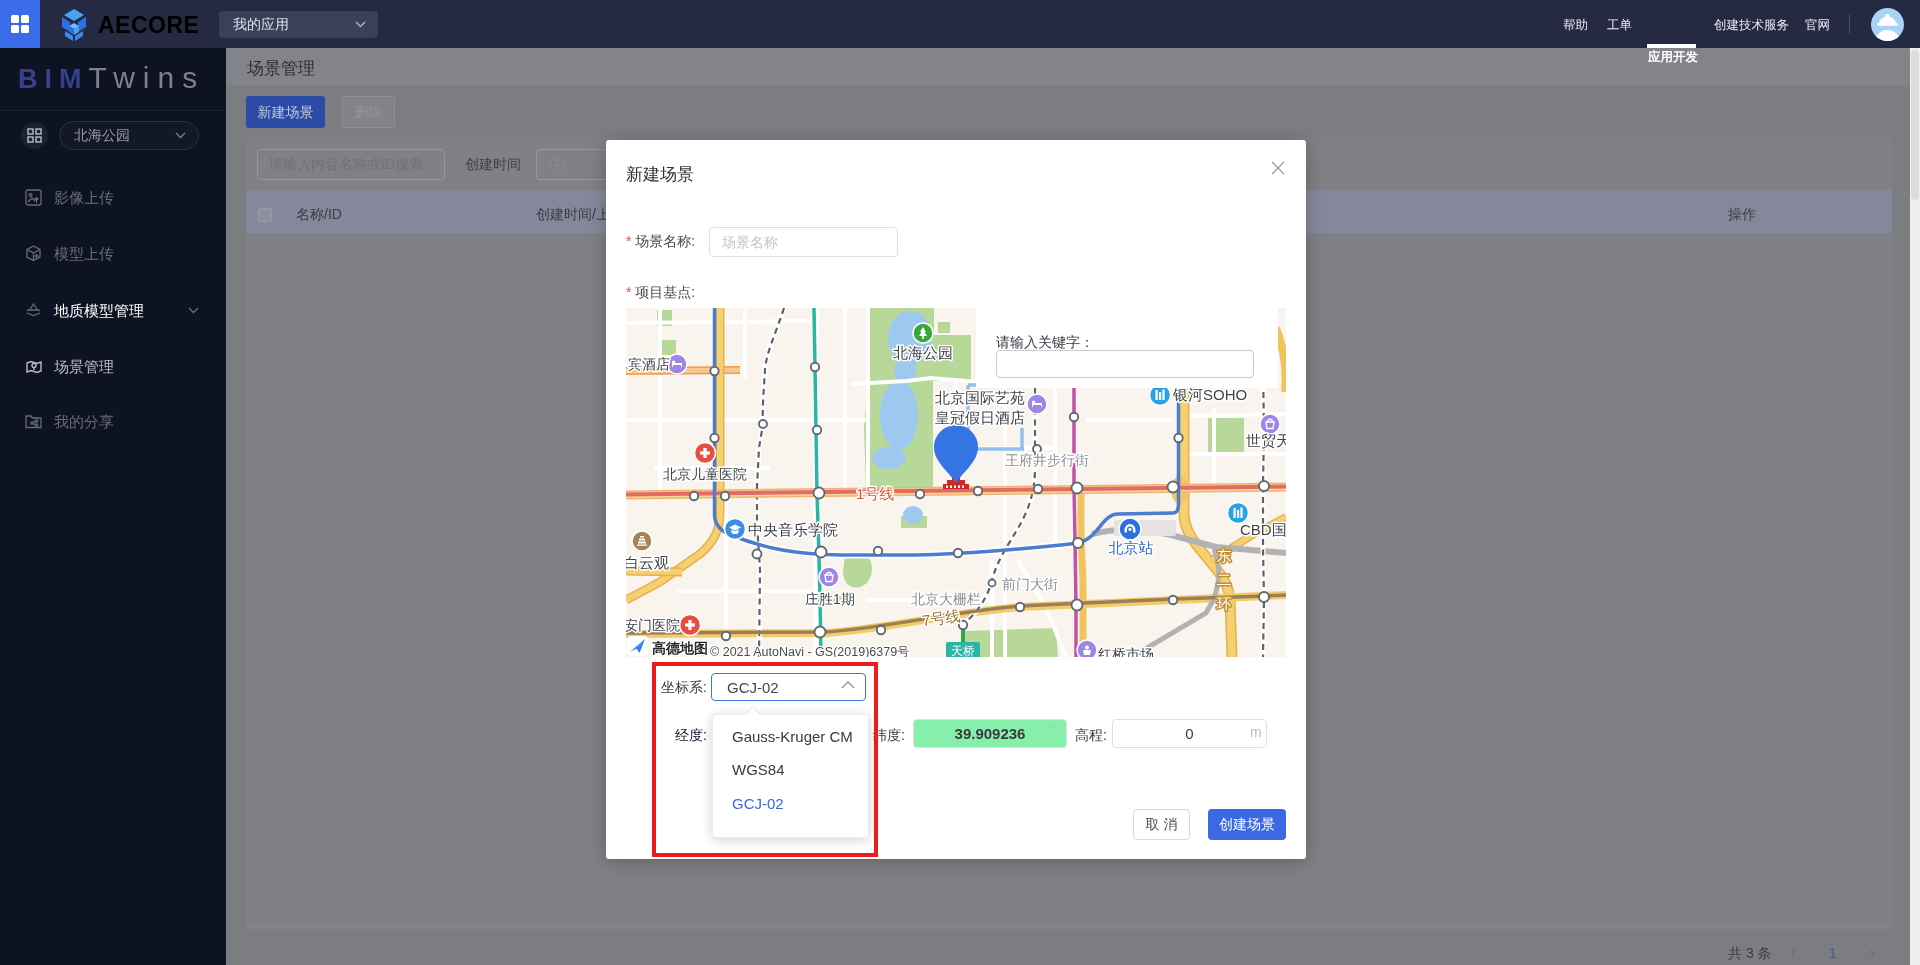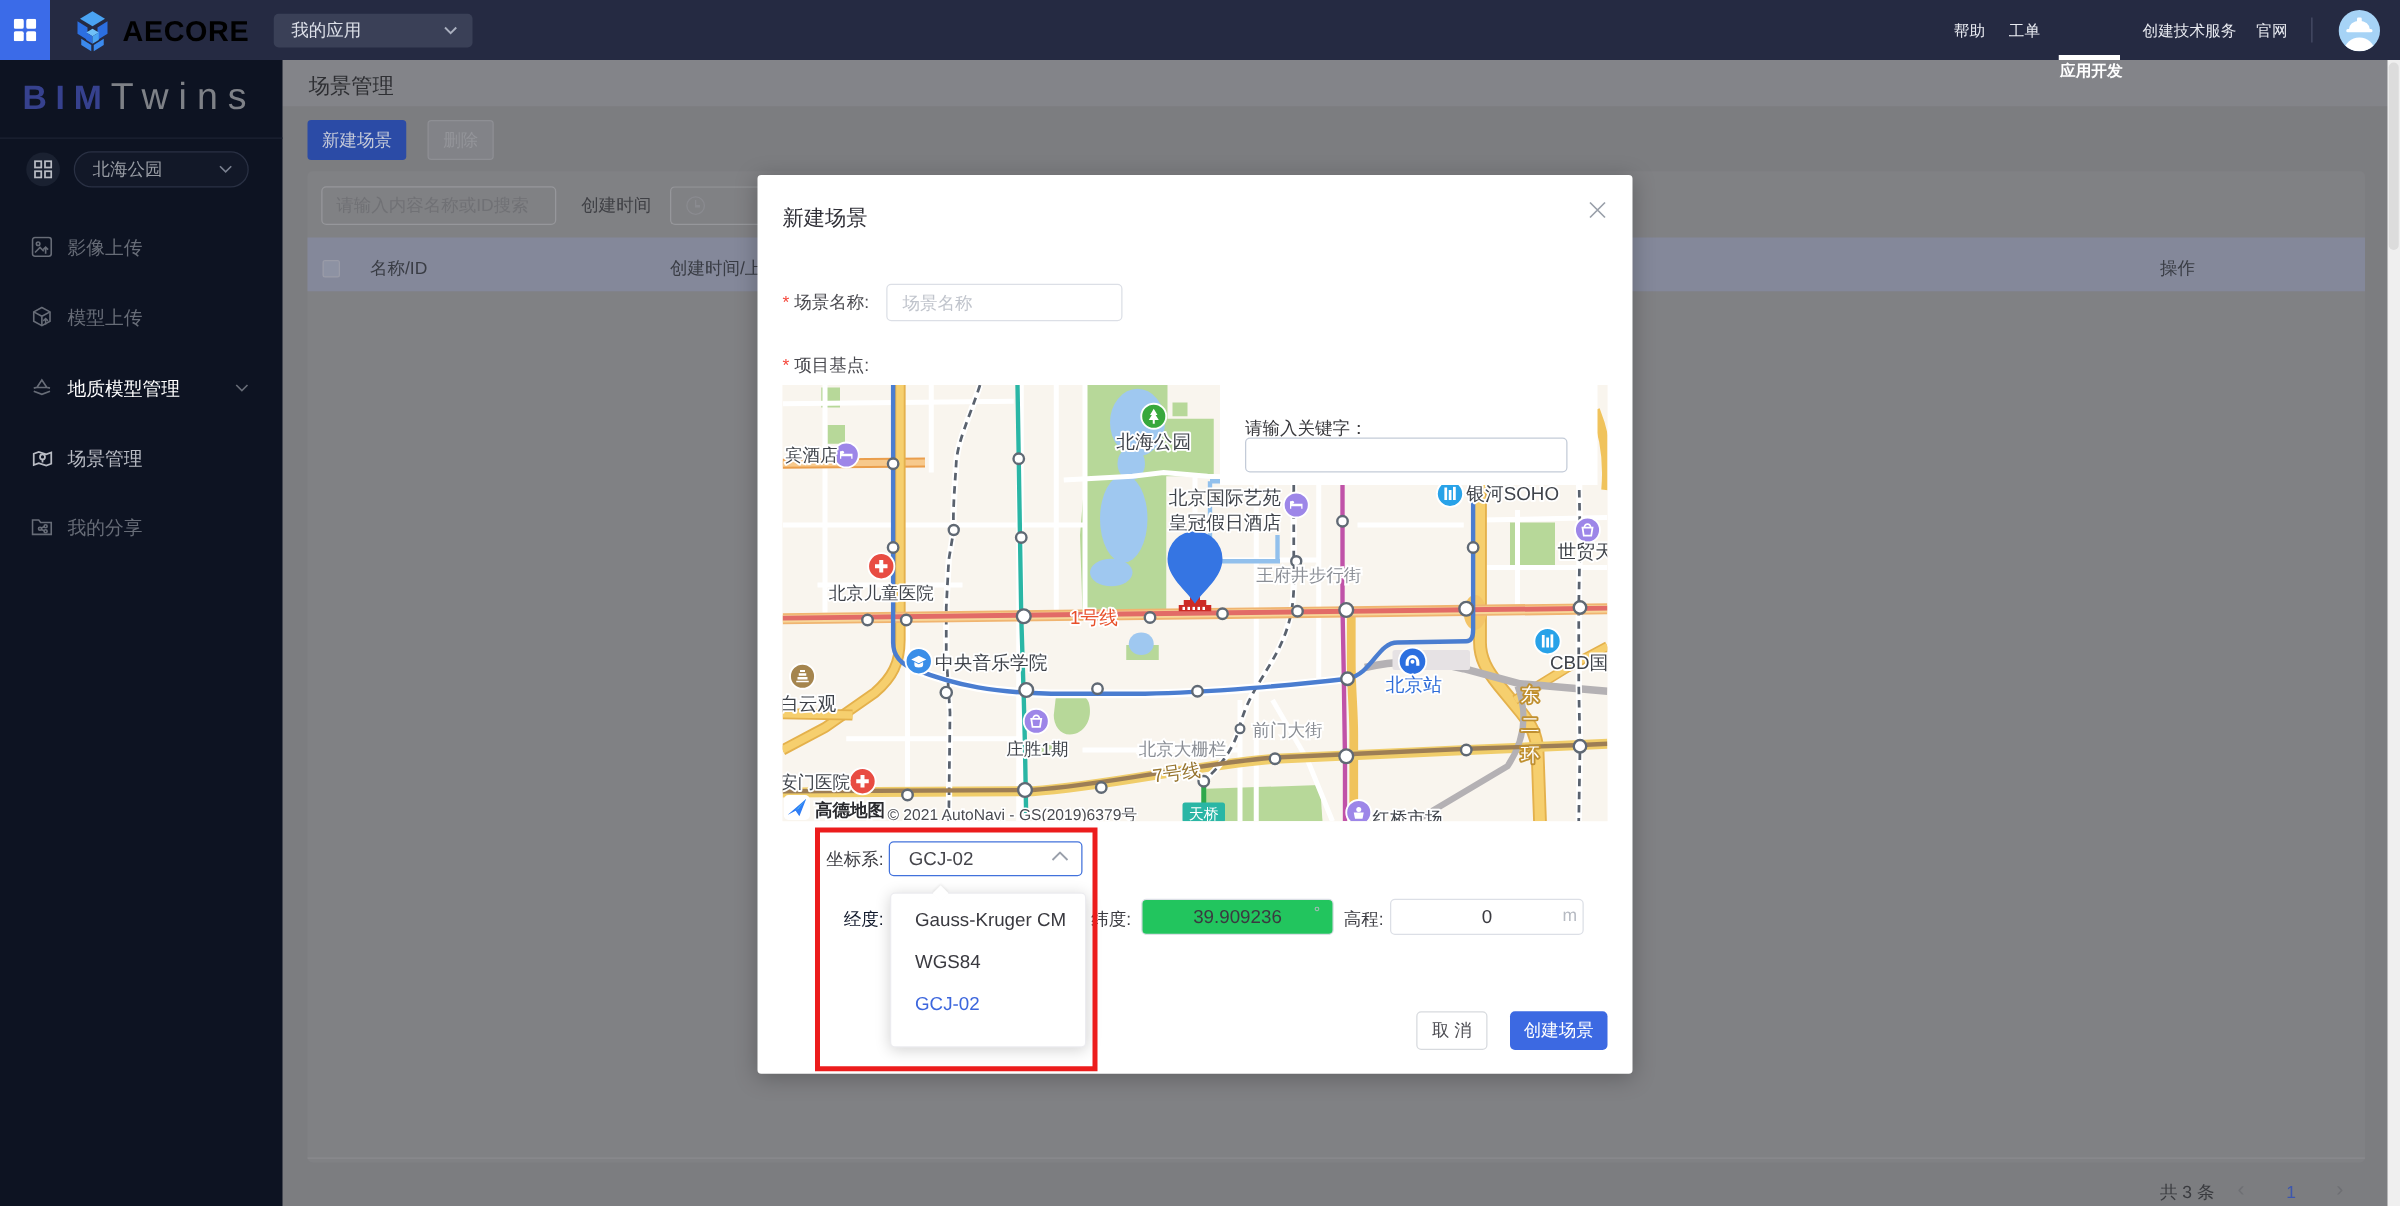--- a/index.html
+++ b/index.html
@@ -447,21 +447,21 @@
   <div class="abs" style="left:996px;top:350px;width:258px;height:28px;border:1px solid #c3cbd8;border-radius:4px;box-sizing:border-box;background:#fff;"></div>
 
   <div class="abs" style="left:661px;top:679px;width:50px;height:18px;font-size:14px;color:#3c3c42;">坐标系:</div>
   <div class="abs" style="left:711px;top:673px;width:155px;height:28px;border:1.5px solid #4272dc;border-radius:4px;box-sizing:border-box;background:#fff;"></div>
   <div class="abs" style="left:727px;top:679px;width:90px;height:18px;font-size:15px;color:#45454b;">GCJ-02</div>
   <svg class="abs" style="left:841px;top:681px;" width="14" height="8" viewBox="0 0 14 8">
       <path d="M1 7 L7 1 L13 7" stroke="#9aa0ab" stroke-width="1.5" fill="none"></path>
     </svg>
   <div class="abs" style="left:675px;top:727px;width:40px;height:18px;font-size:14px;color:#0f172a;">经度:</div>
   <div class="abs" style="left:873px;top:727px;width:40px;height:18px;font-size:14px;color:#3c3c42;">纬度:</div>
-  <div class="abs" style="left:913px;top:719px;width:154px;height:29px;border:1px solid #dcdfe6;border-radius:4px;box-sizing:border-box;background:#22c55e;text-align:center;line-height:27px;font-size:15px;color:#3a3a40;">39.909236</div>
+  <div class="abs" style="left:913px;top:719px;width:154px;height:29px;border:1px solid #dcdfe6;border-radius:4px;box-sizing:border-box;background:#86efac;text-align:center;line-height:27px;font-size:15px;color:#3a3a40;font-weight:bold;">39.909236</div>
   <div class="abs" style="left:1051px;top:722px;width:10px;height:12px;font-size:13px;color:#b6bac2;">°</div>
   <div class="abs" style="left:1075px;top:727px;width:40px;height:18px;font-size:14px;color:#3c3c42;">高程:</div>
   <div class="abs" style="left:1112px;top:719px;width:155px;height:29px;border:1px solid #dcdfe6;border-radius:4px;box-sizing:border-box;background:#fff;text-align:center;line-height:27px;font-size:15px;color:#3a3a40;">0</div>
   <div class="abs" style="left:1250px;top:724px;width:14px;height:16px;font-size:14px;color:#b6bac2;">m</div>
 
   <div class="abs" style="left:712px;top:714px;width:157px;height:124px;background:#fff;border-radius:4px;box-shadow:0 2px 12px rgba(0,0,0,0.18);border:1px solid #ececf0;box-sizing:border-box;"></div>
   <div class="abs" style="left:748px;top:710px;width:9px;height:9px;background:#fff;transform:rotate(45deg);box-shadow:-1px -1px 2px rgba(0,0,0,0.06);"></div>
   <div class="abs" style="left:732px;top:728px;width:130px;height:20px;font-size:15px;color:#3a3a40;">Gauss-Kruger CM</div>
   <div class="abs" style="left:732px;top:761px;width:130px;height:20px;font-size:15px;color:#3a3a40;">WGS84</div>
   <div class="abs" style="left:732px;top:795px;width:130px;height:20px;font-size:15px;color:#3c66dd;">GCJ-02</div>

